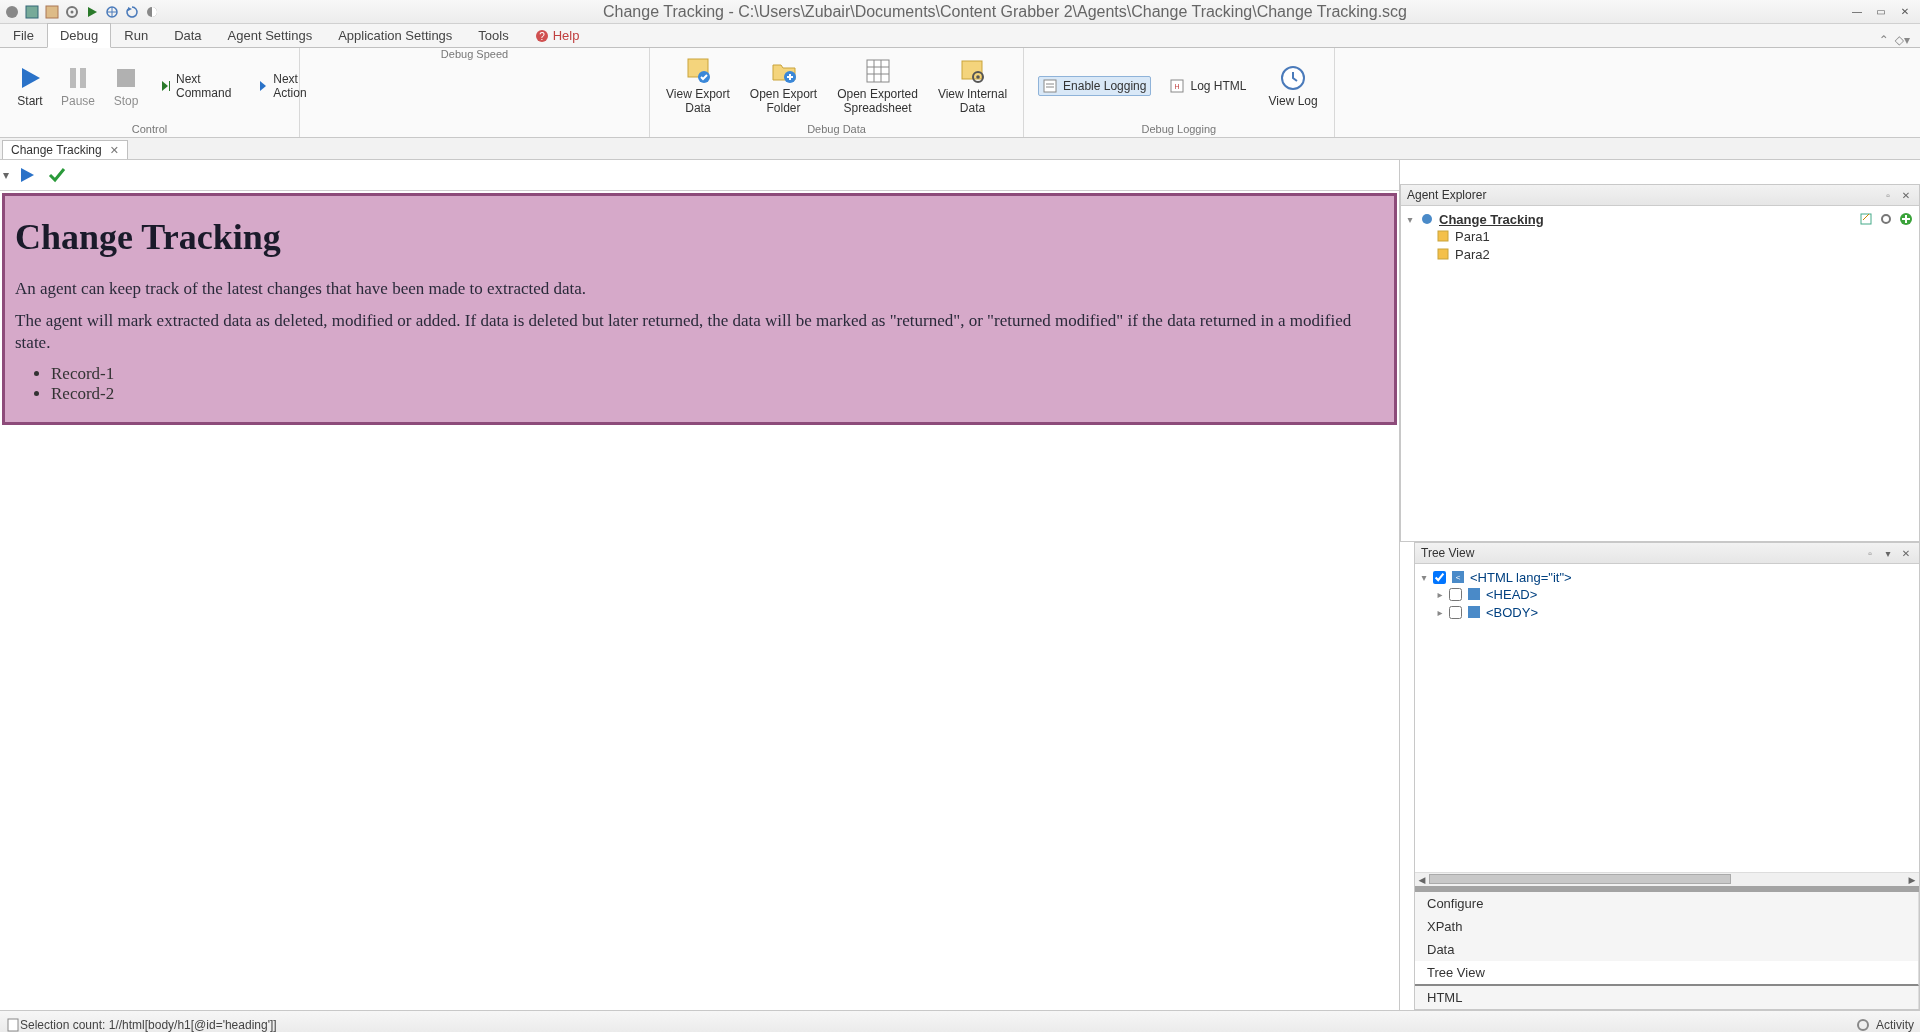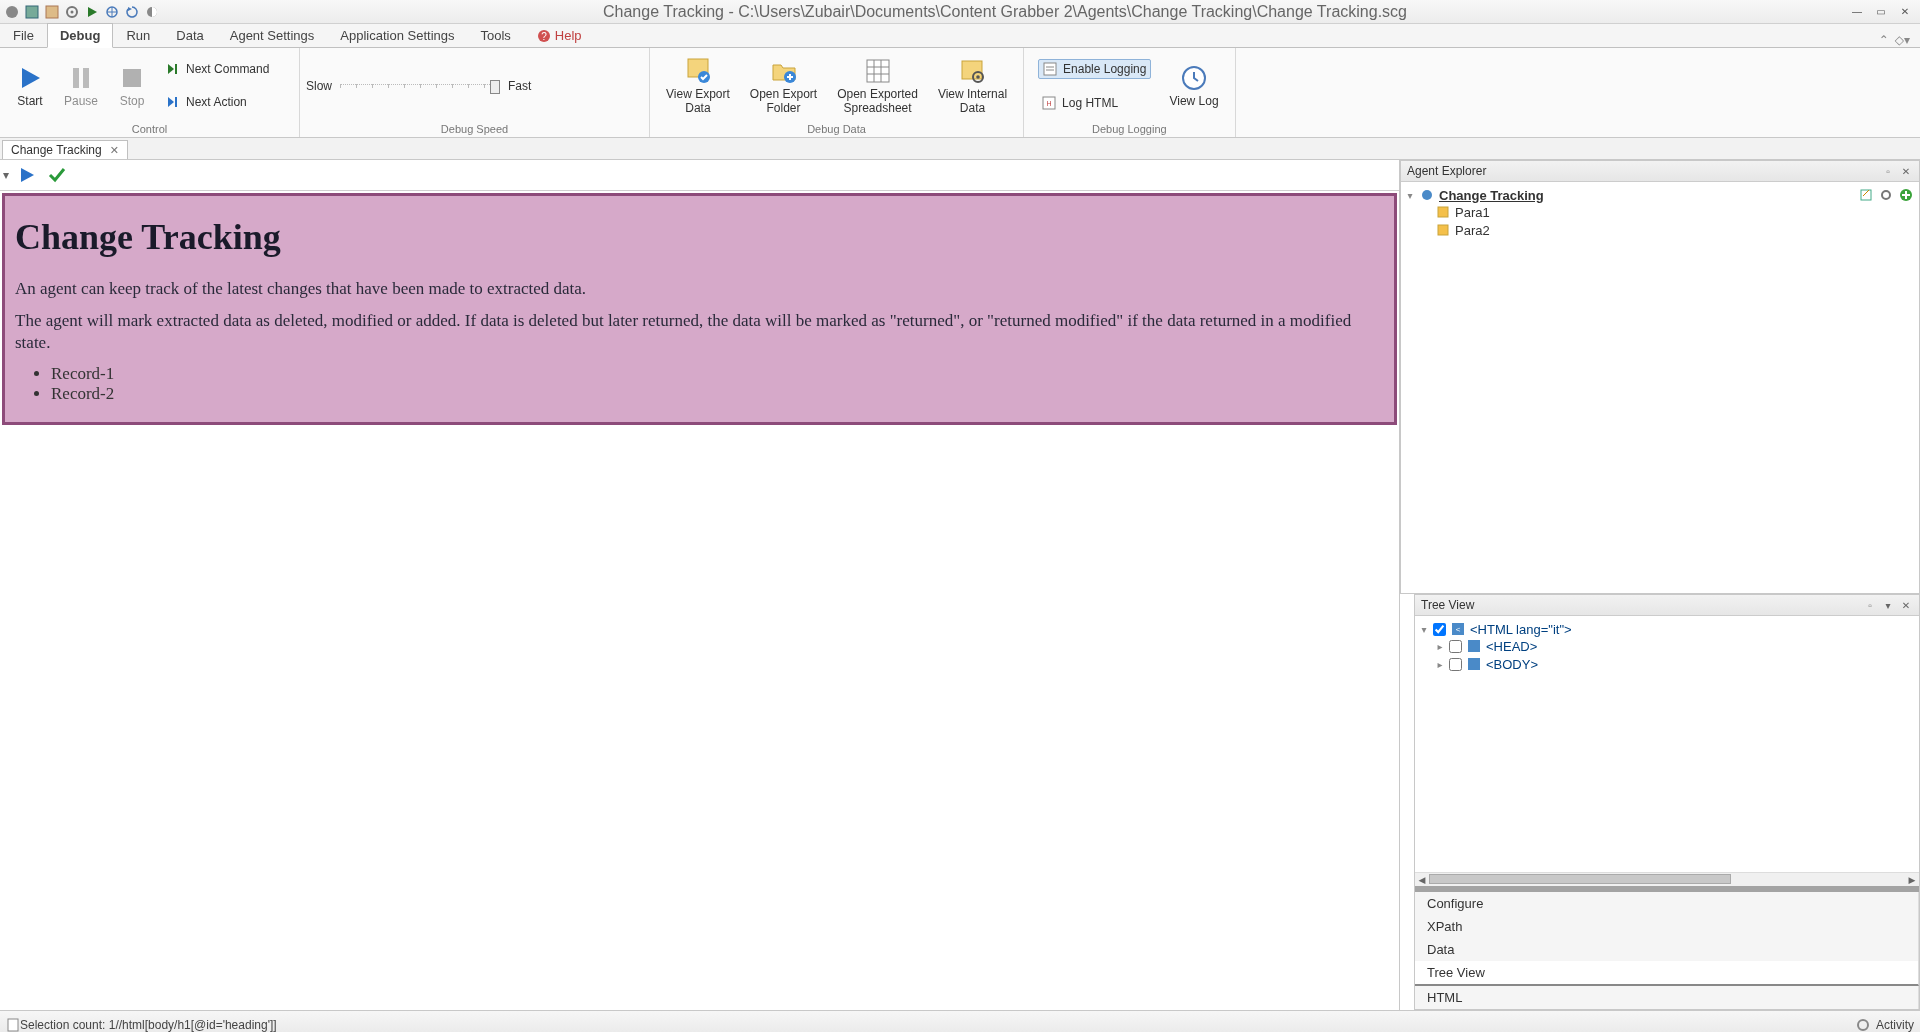--- a/index.html
+++ b/index.html
@@ -9,34 +9,34 @@
 .titlebar { height: 24px; background: linear-gradient(#f8f8f8,#ececec); display: flex; align-items: center; border-bottom: 1px solid #d0d0d0; }
 .titlebar .qat { display: flex; gap: 4px; padding: 0 4px; align-items: center; }
 .titlebar .qat .qicn { width: 16px; height: 16px; display:flex; align-items:center; justify-content:center; cursor:pointer; }
 .titlebar .title { flex:1; text-align:center; color:#666; font-size:16px; }
 .titlebar .wbtns { display:flex; gap:2px; padding-right:4px; }
 .titlebar .wbtns .wb { width:22px; height:16px; display:flex; align-items:center; justify-content:center; cursor:pointer; font-size:10px; color:#555; }
 
 
 .menutabs { height: 24px; display:flex; align-items:flex-end; border-bottom:1px solid #c0c0c0; background:#f5f5f5; }
 .menutabs .mtab { padding: 4px 12px; font-size:13px; color:#444; cursor:pointer; border:1px solid transparent; border-bottom:none; }
-.menutabs .mtab.active { background:#fff; border-color:#c0c0c0; border-bottom:1px solid #fff; margin-bottom:-1px;font-weight:bold; }
+.menutabs .mtab.active { background:#fff; border-color:#c0c0c0; border-bottom:1px solid #fff; margin-bottom:-1px; }
 .menutabs .mtab.help { color:#c04040; display:flex; align-items:center; gap:4px; }
 .menutabs .chev { margin-left:auto; display:flex; gap:6px; padding-right:10px; }
 
 
 .ribbon { height: 90px; background:#fafafa; border-bottom:1px solid #c8c8c8; display:flex; }
 .rgroup { border-right:1px solid #d8d8d8; display:flex; flex-direction:column; }
 .rgroup .rbody { flex:1; display:flex; align-items:center; padding: 2px 6px; }
 .rgroup .rlabel { text-align:center; font-size:11px; color:#777; padding-bottom:2px; }
 .bigbtn { display:flex; flex-direction:column; align-items:center; justify-content:space-between; padding:2px 10px; cursor:pointer; min-width:48px; }
 .bigbtn.disabled { opacity:.55; cursor:default; }
 .bigbtn .bicon { font-size:28px; line-height:1; }
 .bigbtn .blbl { font-size:12px; color:#333; margin-top:2px; text-align:center; }
-.smallbtns { display:flex; flex-direction:column; gap:15px; justify-content:flex-end; padding:0 6px; }
+.smallbtns { display:flex; flex-direction:row; gap:15px; justify-content:flex-end; padding:0 6px; }
 .smallbtn { display:flex; align-items:center; gap:6px; cursor:pointer; padding:2px 4px; }
 .smallbtn.checked { border:1px solid #8fb3d9; background:#d9e8f7; border-radius:2px; }
 .slider-wrap { display:flex; align-items:center; gap:8px; padding: 0 10px; }
 .slider-track { width:160px; height:4px; background:repeating-linear-gradient(90deg,#bbb 0 1px, transparent 1px 16px); position:relative; border-top:1px dotted #bbb; }
 .slider-thumb { position:absolute; right:0; top:-5px; width:10px; height:14px; background:#eee; border:1px solid #888; }
 
 
 .doctabs { height: 22px; background:#f2f2f2; border-bottom:1px solid #c8c8c8; display:flex; align-items:flex-end; }
 .dtab { background:#fff; border:1px solid #c0c0c0; border-bottom:none; padding:2px 8px; font-size:12px; display:flex; gap:8px; align-items:center; margin-left:2px; }
 .dtab .x { color:#777; cursor:pointer; font-size:11px; }
@@ -52,21 +52,21 @@
 .hl h1 { font-family: Georgia, 'Times New Roman', serif; font-size:36px; font-weight:bold; color:#1a1a2a; margin:6px 0 20px; }
 .hl p { font-family: Georgia, serif; font-size:17px; color:#2a2a3a; margin:10px 0; line-height:1.3; }
 .hl ul { font-family: Georgia, serif; font-size:17px; margin:10px 0 0 36px; }
 
 .right { width:520px; display:flex; flex-direction:column; }
 .panel { border:1px solid #c8c8c8; margin:0; display:flex; flex-direction:column; }
 .panel .phead { background:linear-gradient(#f2f2f2,#e6e6e6); padding:3px 6px; display:flex; align-items:center; font-size:12px; color:#333; border-bottom:1px solid #ccc; }
 .panel .phead .pbtns { margin-left:auto; display:flex; gap:4px; }
 .panel .phead .pb { width:14px; height:14px; font-size:10px; display:flex; align-items:center; justify-content:center; cursor:pointer; color:#666; }
 .panel .pbody { flex:1; background:#fff; overflow:auto; }
-.agent-explorer { height: 434px; }
+.agent-explorer { height: 358px; margin-top: 24px; }
 .tree-view { flex:1;margin-left:14px; }
 .tree ul { list-style:none; padding-left:16px; }
 .tree li { padding:1px 0; white-space:nowrap; }
 .tree .trow { display:flex; align-items:center; gap:4px; font-size:13px; }
 .tree .exp { width:10px; text-align:center; color:#888; cursor:pointer; font-size:10px; }
 .tree .nic { width:16px; height:16px; display:inline-flex; align-items:center; justify-content:center; font-size:12px; }
 .tree .selnode { font-weight:bold; text-decoration:underline; }
 .ae-tbar { display:flex; gap:2px; padding-right:2px; }
 .ae-tbar .aeb { width:18px; height:16px; display:flex; align-items:center; justify-content:center; cursor:pointer; }
 
@@ -206,27 +206,20 @@
               <rect x="9" y="2" width="2" height="10" fill="#2a72c8"></rect>
             </svg>
           <span>Next Action</span>
         </div>
       </div>
     </div>
     <div class="rlabel">Control</div>
   </div>
 
   <div class="rgroup" style="width:350px;">
-    <div class="rbody slider-wrap">
-      <span>Slow</span>
-      <div class="slider-track">
-        <div class="slider-thumb"></div>
-      </div>
-      <span>Fast</span>
-    </div>
     <div class="rlabel">Debug Speed</div>
   </div>
 
   <div class="rgroup">
     <div class="rbody">
       <div class="bigbtn">
         <span class="bicon">
             <svg width="28" height="28">
               <rect x="4" y="2" width="20" height="18" fill="#f4d47c" stroke="#c9a33a"></rect>
               <circle cx="20" cy="20" r="6" fill="#3a87d8"></circle>

